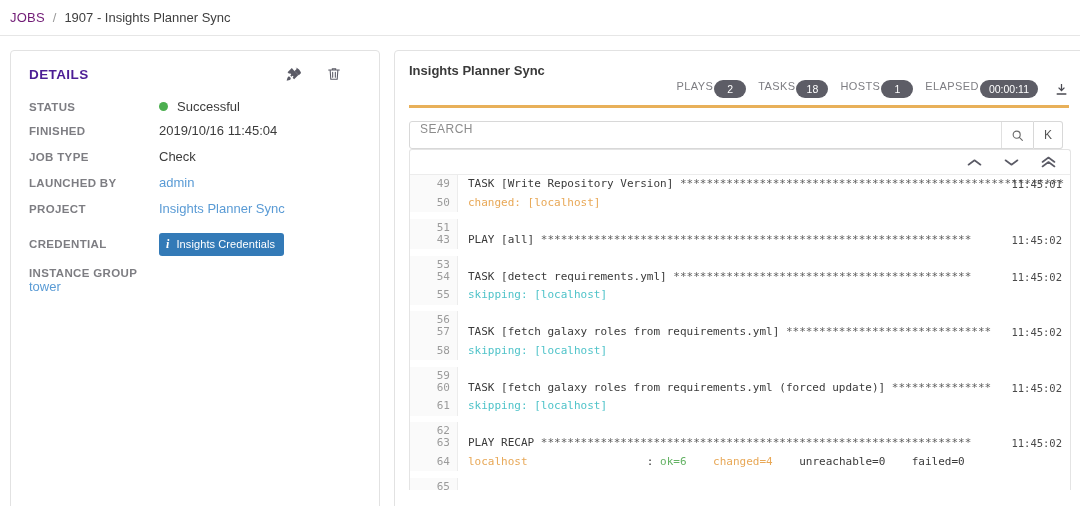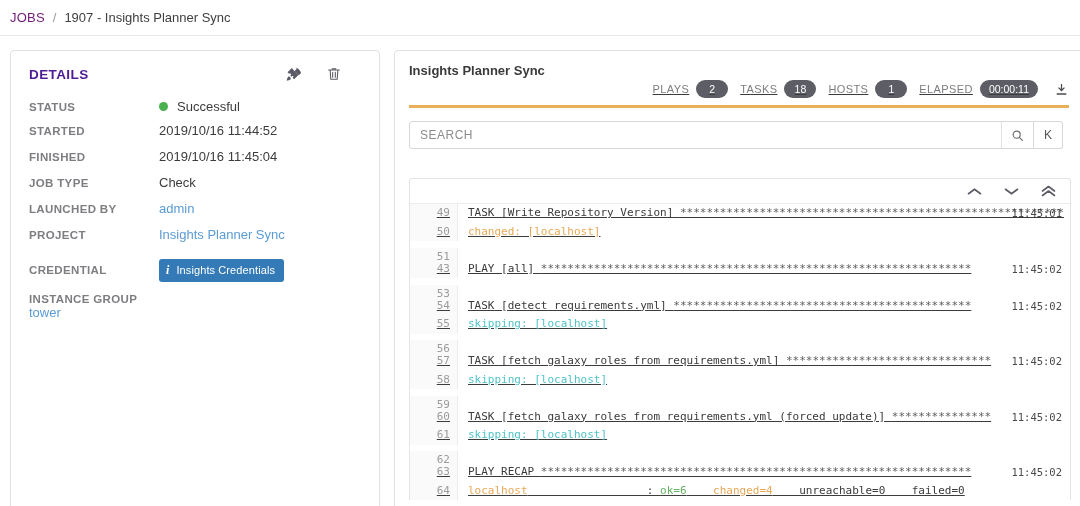--- a/index.html
+++ b/index.html
@@ -162,23 +162,22 @@
   .stats-row {
     display: flex;
     align-items: center;
     justify-content: flex-end;
     gap: 12px;
     padding: 6px 14px 0 14px;
     margin-top: -4px;
   }
   .stat {
     display: flex;
-    align-items: center;
-    gap: 7px;
-    text-decoration: underline;
+    align-items: flex-start;
+    gap: 1px;
   }
   .stat-label {
     font-size: 11px;
     letter-spacing: .4px;
     color: #7d7d82;
     text-transform: uppercase;
   }
   .stat-pill {
     background: #5d5d66;
     color: #fff;
@@ -205,21 +204,21 @@
     display: flex;
     margin: 13px 0 0 14px;
     align-items: stretch;
   }
   .search-box {
     width: 625px;
     height: 28px;
     border: 1px solid #d8d8d8;
     border-radius: 3px 0 0 3px;
     display: flex;
-    align-items: center;
+    align-items: flex-start;
     box-sizing: border-box;
     background: #fff;
   }
   .search-input {
     border: none;
     outline: none;
     flex: 1;
     font-size: 12px;
     color: #6b6b6b;
     padding: 0 10px;
@@ -249,29 +248,28 @@
     font-size: 12px;
     color: #555;
     background: #fff;
     cursor: pointer;
     letter-spacing: .4px;
     box-sizing: border-box;
   }
 
   
   .console-wrap {
-    margin: 29px 0 0 14px;
+    margin: 0 0 0 14px;
     width: 662px;
     border: 1px solid #e4e4e4;
     border-bottom: none;
     border-radius: 3px 3px 0 0;
     box-sizing: border-box;
     background: #fff;
     overflow: hidden;
-    text-decoration: underline;
   }
   .console-toolbar {
     height: 24px;
     display: flex;
     align-items: center;
     justify-content: flex-end;
     gap: 22px;
     padding-right: 14px;
     border-bottom: 1px solid #ececec;
   }
@@ -356,24 +354,20 @@
       </div>
     </div>
 
     <div class="detail-row">
       <span class="detail-label">STATUS</span>
       <span>
         <span class="status-dot"></span><span class="status-text">Successful</span>
       </span>
     </div>
 
-    <div class="detail-row">
-      <span class="detail-label">STARTED</span>
-      <span class="detail-value">2019/10/16 11:44:52</span>
-    </div>
 
     <div class="detail-row">
       <span class="detail-label">FINISHED</span>
       <span class="detail-value">2019/10/16 11:45:04</span>
     </div>
 
     <div class="detail-row">
       <span class="detail-label">JOB TYPE</span>
       <span class="detail-value">Check</span>
     </div>
@@ -528,16 +522,20 @@
           </div>
           <div class="cline">
             <span class="gutter">63</span>
             <span class="ctext"><span class="c-plain">PLAY RECAP </span><span class="stars">*****************************************************************</span></span>
             <span class="ctime">11:45:02</span>
           </div>
           <div class="cline">
             <span class="gutter">64</span>
             <span class="ctext"><span class="c-changed">localhost</span><span class="c-plain">                  : </span><span class="c-ok">ok=6</span><span class="c-plain">    </span><span class="c-changed">changed=4</span><span class="c-plain">    unreachable=0    failed=0</span></span>
           </div>
+          <div class="cline">
+            <span class="gutter">65</span>
+            <span class="ctext"></span>
+          </div>
         </div>
     </div>
   </div>
 </div>
 
 </body></html>

